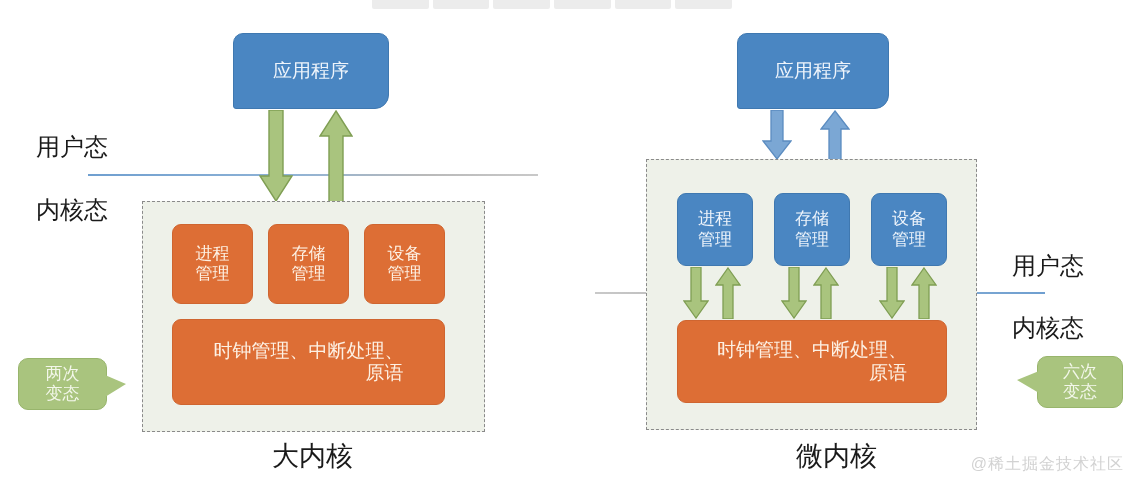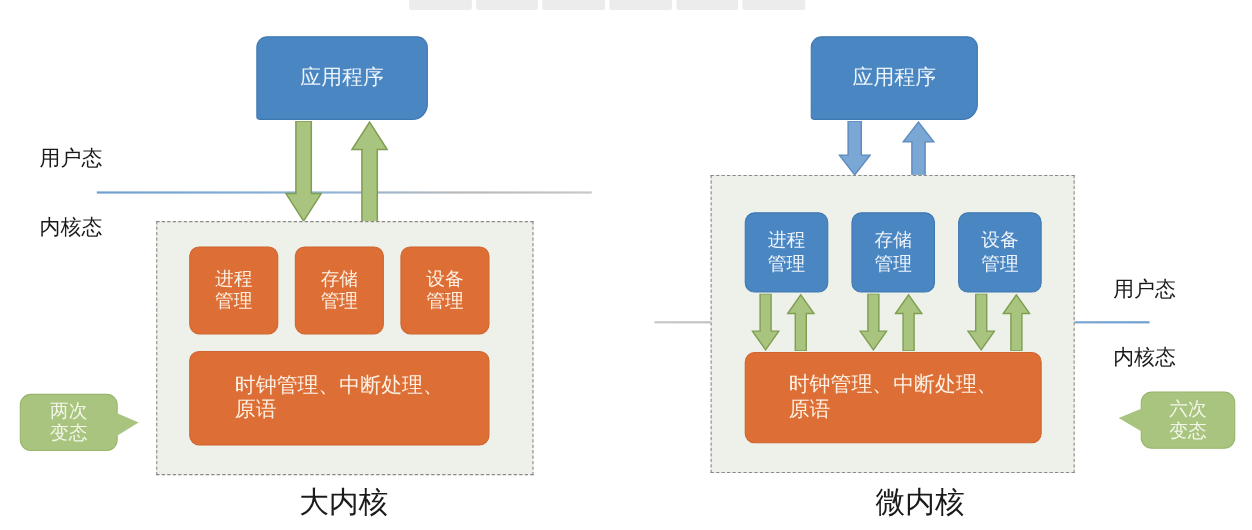--- a/index.html
+++ b/index.html
@@ -34,21 +34,21 @@
     border-radius: 0 0 2px 2px;
   }
 
   
   .box {
     position: absolute;
     box-sizing: border-box;
     display: flex;
     align-items: center;
     justify-content: center;
-    text-align: left;
+    text-align: right;
     color: #fdf5ec;
     line-height: 1.18;
     border-radius: 9px;
   }
   .box.blue {
     background: #4a86c2;
     border: 1px solid #3f78b0;
     color: #eef4fb;
   }
   .box.orange {
@@ -69,21 +69,21 @@
   }
 
   
   .label {
     position: absolute;
     color: #1a1a1a;
     white-space: nowrap;
     font-family: "Liberation Serif", "DejaVu Serif", serif;
   }
   .label.mode {
-    font-size: 19px;
+    font-size: 24px;
   }
   .label.caption {
     font-size: 27px;
   }
 
   
   .mode-line {
     position: absolute;
     height: 2px;
     background: linear-gradient(to right, #6f9fd0 0%, #8fb3d6 45%, #b9b9b9 75%, #c9c9c9 100%);
@@ -301,14 +301,15 @@
   <div class="label caption" style="left:796px; top:438px;">微内核</div>
 
   <div class="callout tail-left" style="left:1037px; top:356px; width:86px; height:52px;">
     <span>
       <span>六次</span><br>
       <span>变态</span>
     </span>
     <span class="tail"></span>
   </div>
 
+  <div class="watermark">@稀土掘金技术社区</div>
 
 </div>
 
 </body></html>

